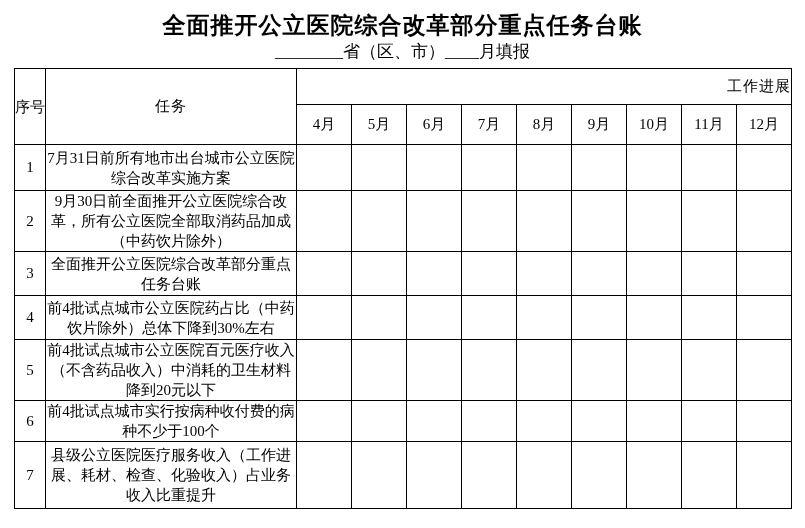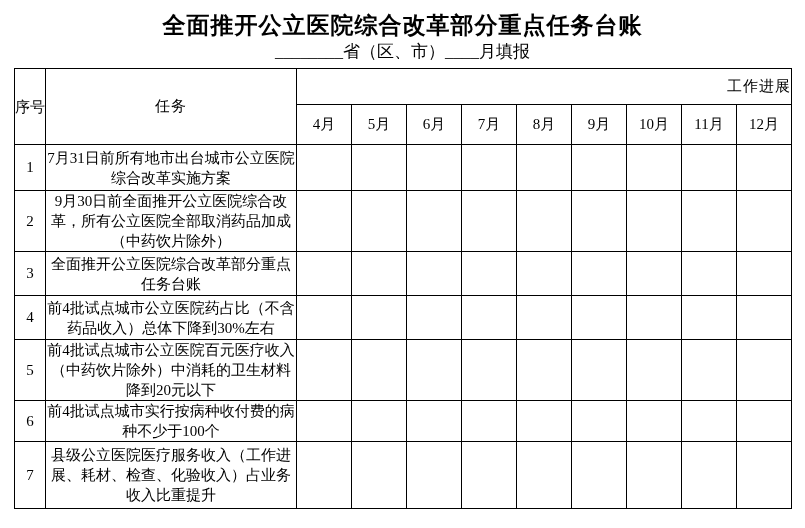--- a/index.html
+++ b/index.html
@@ -158,34 +158,34 @@
           <td class="progress-cell"></td>
           <td class="progress-cell"></td>
           <td class="progress-cell"></td>
           <td class="progress-cell"></td>
           <td class="progress-cell"></td>
           <td class="progress-cell"></td>
           <td class="progress-cell"></td>
       </tr>
       <tr style="height:44px">
         <td class="num-cell">4</td>
-        <td class="task-cell">前4批试点城市公立医院药占比（不含药品收入）总体下降到30%左右</td>
+        <td class="task-cell">前4批试点城市公立医院药占比（中药饮片除外）总体下降到30%左右</td>
         <td class="progress-cell"></td>
           <td class="progress-cell"></td>
           <td class="progress-cell"></td>
           <td class="progress-cell"></td>
           <td class="progress-cell"></td>
           <td class="progress-cell"></td>
           <td class="progress-cell"></td>
           <td class="progress-cell"></td>
           <td class="progress-cell"></td>
       </tr>
       <tr style="height:61px">
         <td class="num-cell">5</td>
-        <td class="task-cell">前4批试点城市公立医院百元医疗收入（中药饮片除外）中消耗的卫生材料降到20元以下</td>
+        <td class="task-cell">前4批试点城市公立医院百元医疗收入（不含药品收入）中消耗的卫生材料降到20元以下</td>
         <td class="progress-cell"></td>
           <td class="progress-cell"></td>
           <td class="progress-cell"></td>
           <td class="progress-cell"></td>
           <td class="progress-cell"></td>
           <td class="progress-cell"></td>
           <td class="progress-cell"></td>
           <td class="progress-cell"></td>
           <td class="progress-cell"></td>
       </tr>

